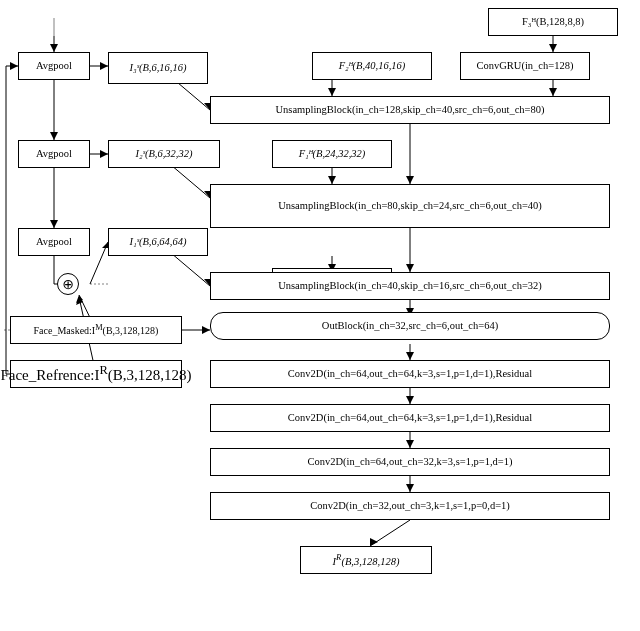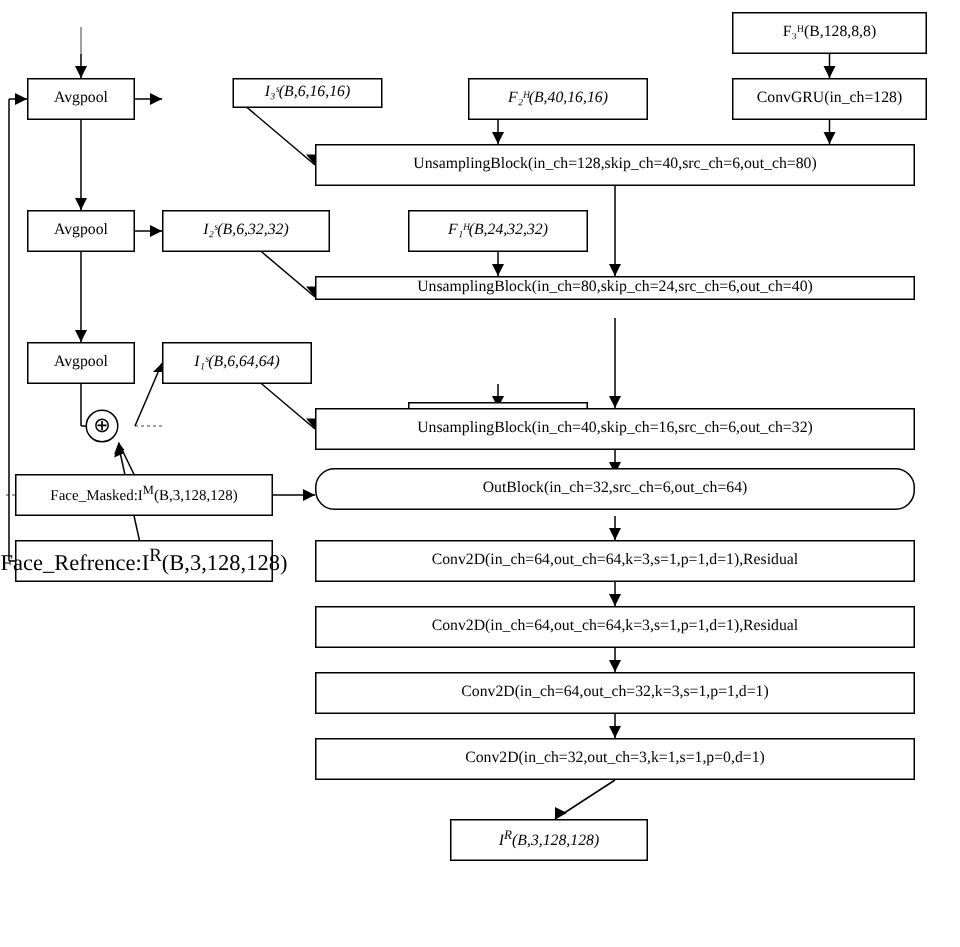--- a/index.html
+++ b/index.html
@@ -145,29 +145,29 @@
     <polygon points="18,66 10,62 10,70" fill="#000"></polygon>
 
     <line x1="10" y1="330" x2="4" y2="330" stroke="#000" stroke-width="0.5" stroke-dasharray="2,2"></line>
 
   </svg>
 
   <div class="box" style="left:488px;top:8px;width:130px;height:28px;">
     <span>F₃ᴴ(B,128,8,8)</span>
   </div>
 
-  <div class="box" style="left:488px;top:52px;width:130px;height:28px;">
+  <div class="box" style="left:460px;top:52px;width:130px;height:28px;">
     <span>ConvGRU(in_ch=128)</span>
   </div>
 
   <div class="box" style="left:18px;top:52px;width:72px;height:28px;">
     <span>Avgpool</span>
   </div>
 
-  <div class="box" style="left:108px;top:52px;width:100px;height:20px;font-style:italic;margin-left:47px;">
+  <div class="box" style="left:108px;top:52px;width:100px;height:32px;font-style:italic;">
     <span>I₃ˢ(B,6,16,16)</span>
   </div>
 
   <div class="box" style="left:272px;top:52px;width:120px;height:28px;font-style:italic;margin-left:40px;">
     <span>F₂ᴴ(B,40,16,16)</span>
   </div>
 
   <div class="box" style="left:210px;top:96px;width:400px;height:28px;">
     <span>UnsamplingBlock(in_ch=128,skip_ch=40,src_ch=6,out_ch=80)</span>
   </div>
@@ -177,21 +177,21 @@
   </div>
 
   <div class="box" style="left:108px;top:140px;width:112px;height:28px;font-style:italic;">
     <span>I₂ˢ(B,6,32,32)</span>
   </div>
 
   <div class="box" style="left:272px;top:140px;width:120px;height:28px;font-style:italic;">
     <span>F₁ᴴ(B,24,32,32)</span>
   </div>
 
-  <div class="box" style="left:210px;top:184px;width:400px;height:16px;">
+  <div class="box" style="left:210px;top:184px;width:400px;height:44px;">
     <span>UnsamplingBlock(in_ch=80,skip_ch=24,src_ch=6,out_ch=40)</span>
   </div>
 
   <div class="box" style="left:18px;top:228px;width:72px;height:28px;">
     <span>Avgpool</span>
   </div>
 
   <div class="box" style="left:108px;top:228px;width:100px;height:28px;font-style:italic;">
     <span>I₁ˢ(B,6,64,64)</span>
   </div>

